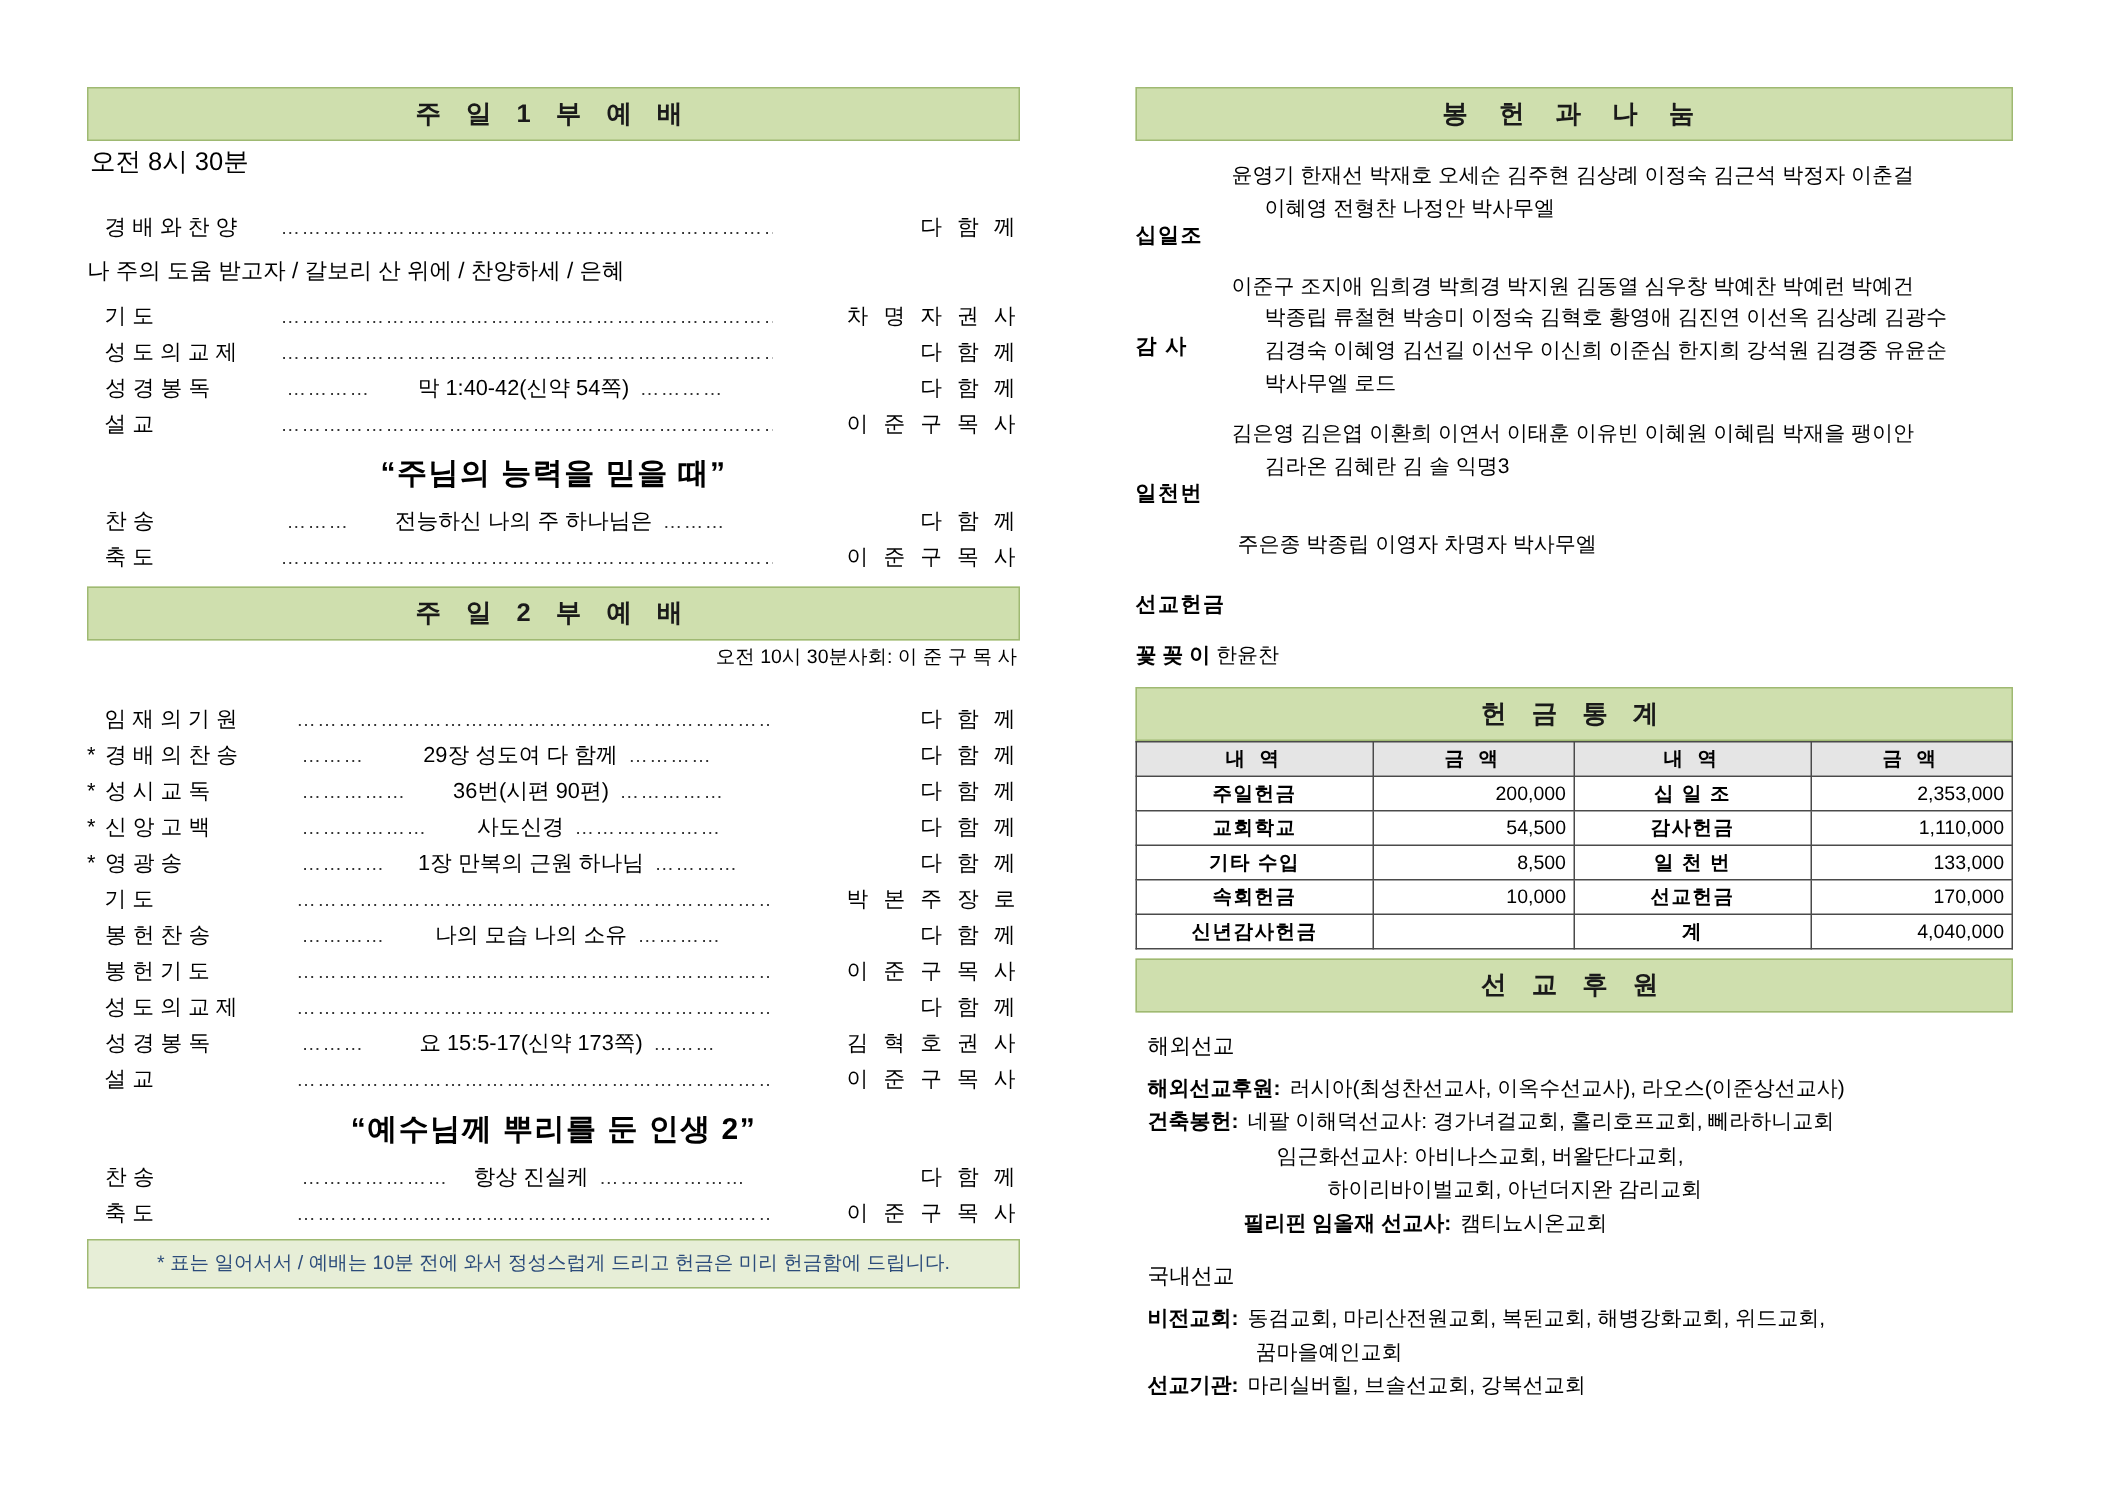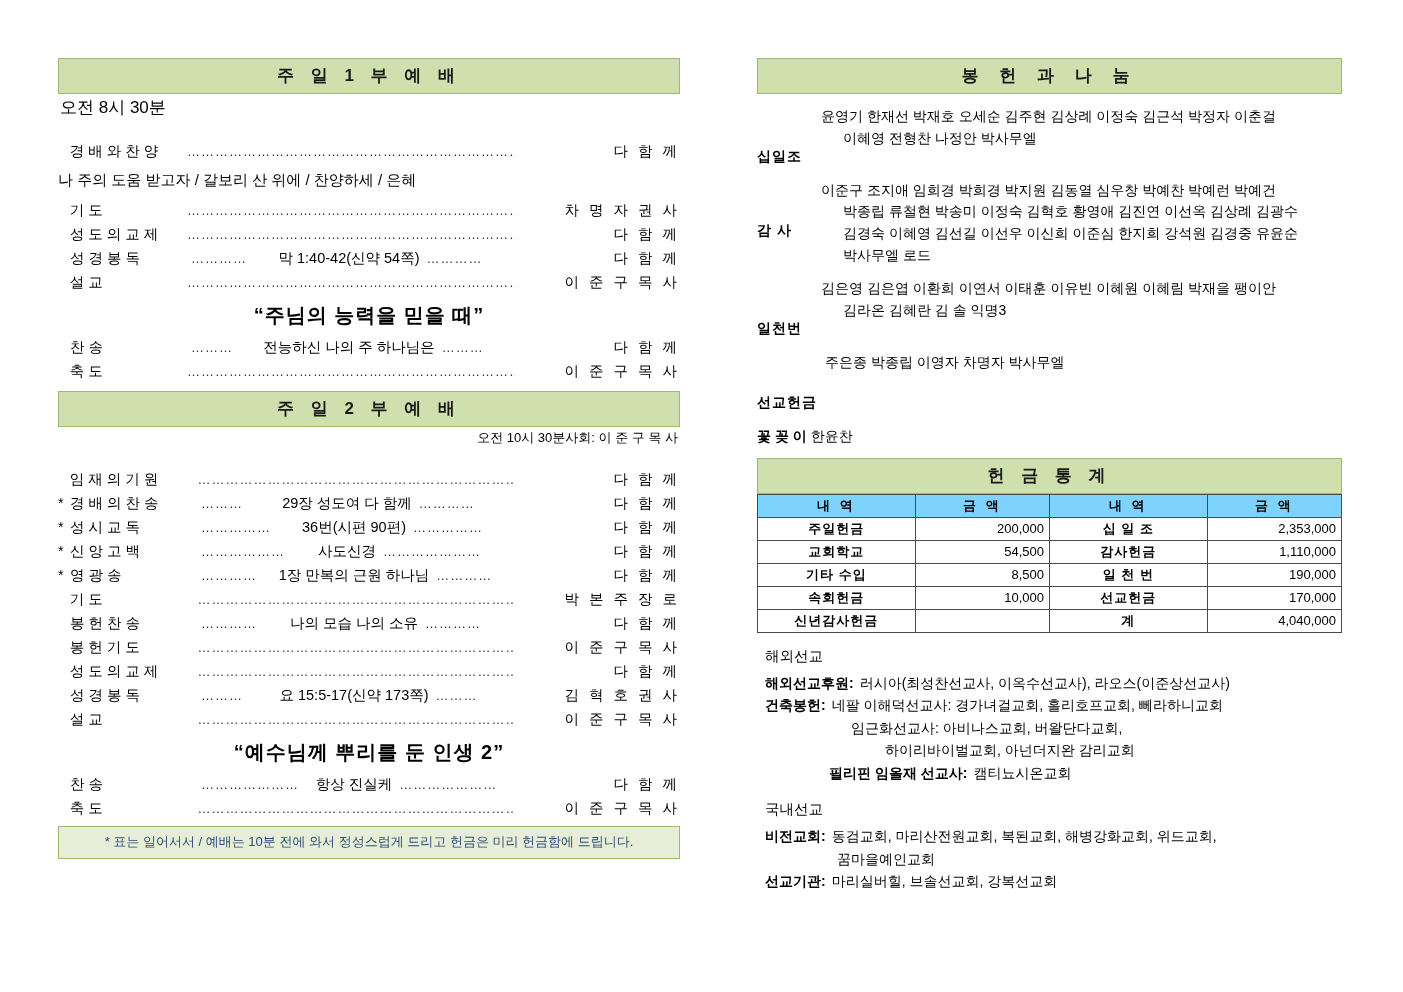--- a/index.html
+++ b/index.html
@@ -155,21 +155,21 @@
     width: 100%;
     font-size: 13px;
     margin-top: 0;
   }
   table.stat th, table.stat td {
     border: 1px solid #4a4a4a;
     padding: 2px 5px;
     height: 17px;
   }
   table.stat th {
-    background: #7dd3fc;
+    background: #e5e5e5;
     text-align: center;
     font-weight: bold;
     letter-spacing: 3px;
   }
   table.stat td.name {
     text-align: center;
     font-weight: bold;
     letter-spacing: 1px;
   }
   table.stat td.num {
@@ -450,38 +450,39 @@
           <tr>
             <td class="name">교회학교</td>
             <td class="num">54,500</td>
             <td class="name">감사헌금</td>
             <td class="num">1,110,000</td>
           </tr>
           <tr>
             <td class="name">기타 수입</td>
             <td class="num">8,500</td>
             <td class="name">일 천 번</td>
-            <td class="num">190,000</td>
+            <td class="num">133,000</td>
           </tr>
           <tr>
             <td class="name">속회헌금</td>
             <td class="num">10,000</td>
             <td class="name">선교헌금</td>
             <td class="num">170,000</td>
           </tr>
           <tr>
             <td class="name">신년감사헌금</td>
             <td class="num"></td>
             <td class="name">계</td>
             <td class="num">4,040,000</td>
           </tr>
         </tbody>
       </table>
     </div>
 
+    <div class="bar" style="margin-top:6px">선 교 후 원</div>
 
     <div class="mission">
       <div class="m-head">해외선교</div>
 
       <div class="m-row">
         <span class="m-key">해외선교후원:</span>
         <span class="m-val" style="font-weight:normal">러시아(최성찬선교사, 이옥수선교사), 라오스(이준상선교사)</span>
       </div>
       <div class="m-row">
         <span class="m-key">건축봉헌:</span>

